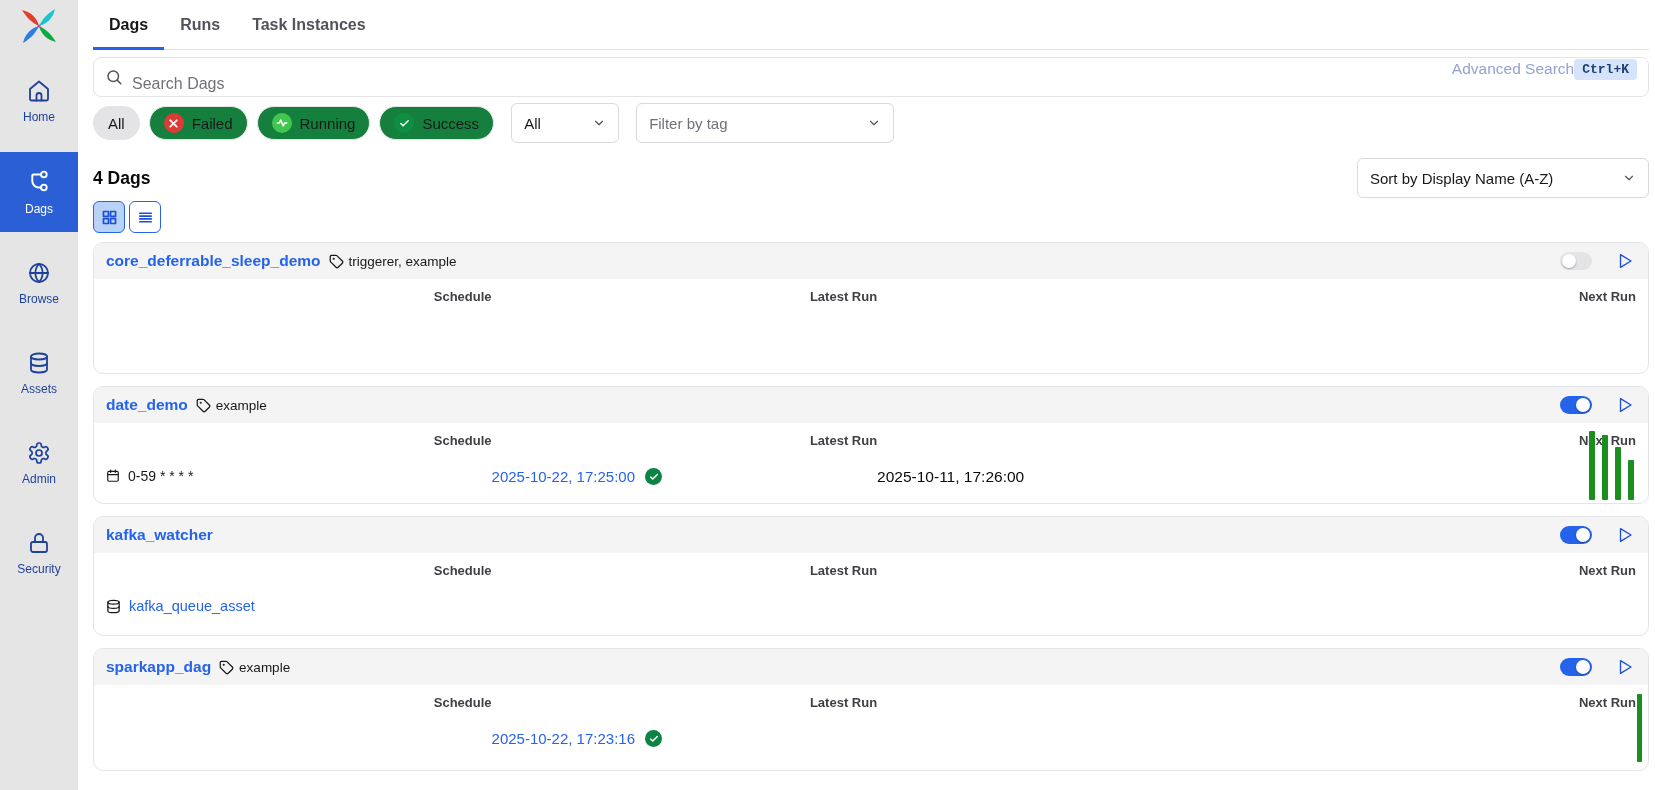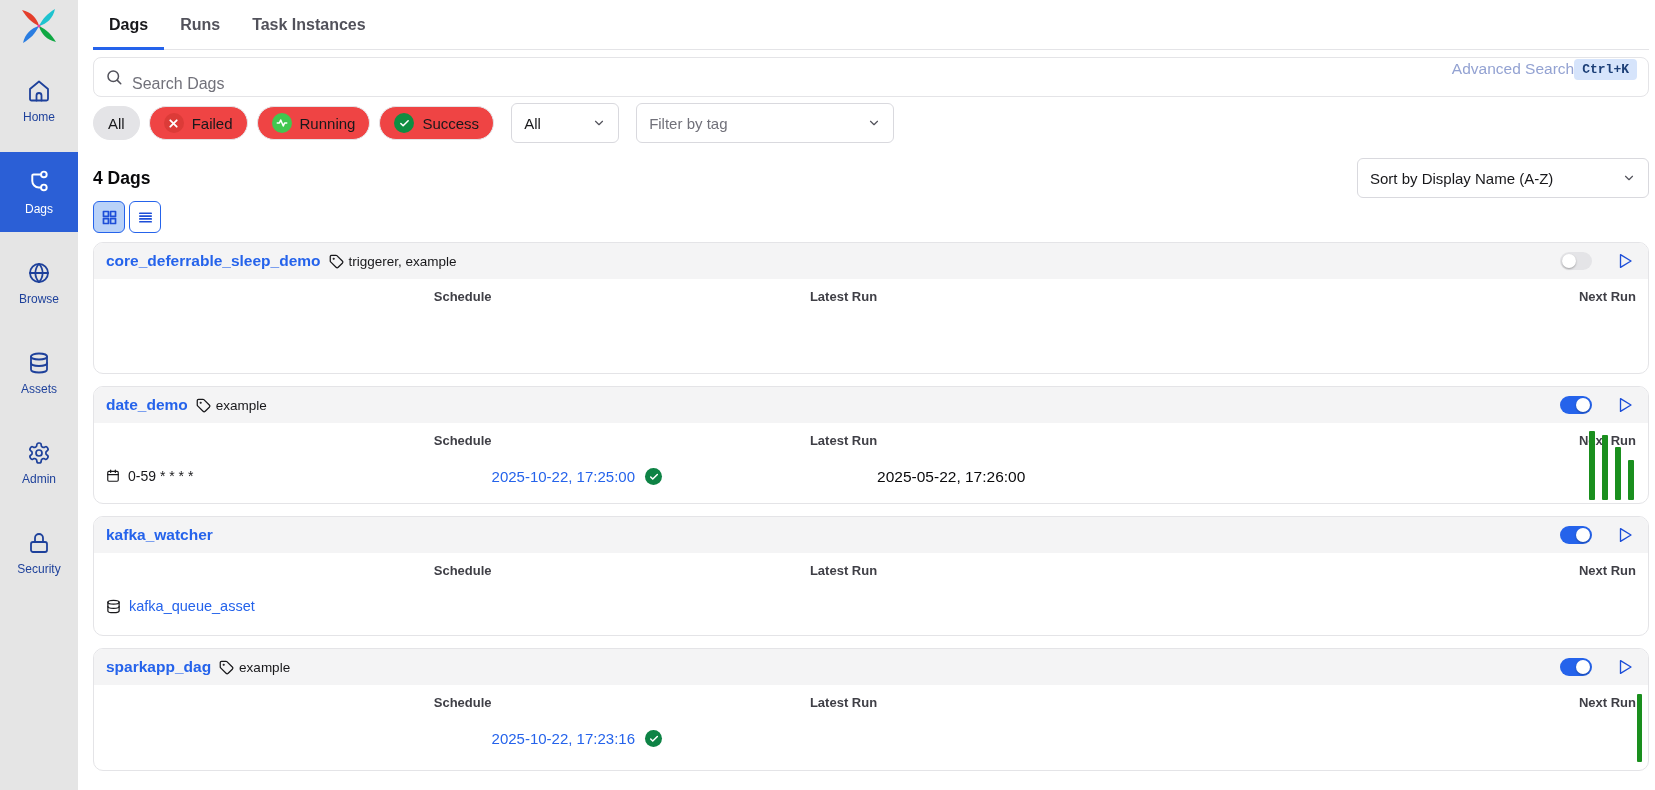--- a/index.html
+++ b/index.html
@@ -34,21 +34,21 @@
   .search-input::placeholder { color:#71717a; }
   .search-icon { position:absolute; left:12px; top:11px; }
   .search-right { position:absolute; right:12px; top:0; height:24px; display:flex; align-items:center; }
   .adv-search { color:#93a2d2; font-size:15.5px; cursor:pointer; }
   .kbd-badge { background:#d6e4fb; color:#1c3f77; font-family:"Liberation Mono",monospace;
     font-size:13px; padding:3px 8px; border-radius:4px; font-weight:700; }
 
   
   .filters-row { margin-top:6px; display:flex; align-items:center; gap:9px; height:40px; }
   .chip { display:flex; align-items:center; gap:8px; height:34px; padding:0 14px;
-    border-radius:999px; border:1px solid #e4e4e7; background:#ef4444; font-size:15px; cursor:pointer; }
+    border-radius:999px; border:1px solid #e4e4e7; background:#15803d; font-size:15px; cursor:pointer; }
   .chip.active { background:#e4e4e7; border-color:#e4e4e7; }
   .chip-circle { width:20px; height:20px; border-radius:50%; display:flex; align-items:center; justify-content:center; }
   .chip-circle.red { background:#dc3b38; }
   .chip-circle.green { background:#41c750; }
   .chip-circle.darkgreen { background:#0e8e42; }
   .select-box { height:40px; border:1px solid #d9d9de; border-radius:6px; display:flex;
     align-items:center; justify-content:space-between; padding:0 12px; font-size:15px;
     background:#fff; cursor:pointer; }
   .select-box.paused { width:108px; margin-left:8px; }
   .select-box.tag { width:258px; margin-left:8px; color:#71717a; }
@@ -334,21 +334,21 @@
             <span class="check-badge">
               <svg width="10" height="10" viewBox="0 0 24 24" fill="none" stroke="#fff" stroke-width="3.6" stroke-linecap="round" stroke-linejoin="round">
                   <polyline points="20 6 9 17 4 12"></polyline>
                 </svg>
             </span>
           </div>
         </div>
         <div>
           <div class="col-label">Next Run</div>
           <div class="col-value">
-              <span class="next-run-text">2025-05-22, 17:26:00</span>
+              <span class="next-run-text">2025-10-11, 17:26:00</span>
             </div>
         </div>
       </div>
       <div class="bars quad">
         <div class="bar" style="height: 69px;"></div>
         <div class="bar" style="height: 65px;"></div>
         <div class="bar" style="height: 53px;"></div>
         <div class="bar" style="height: 40px;"></div>
       </div>
     </section>

